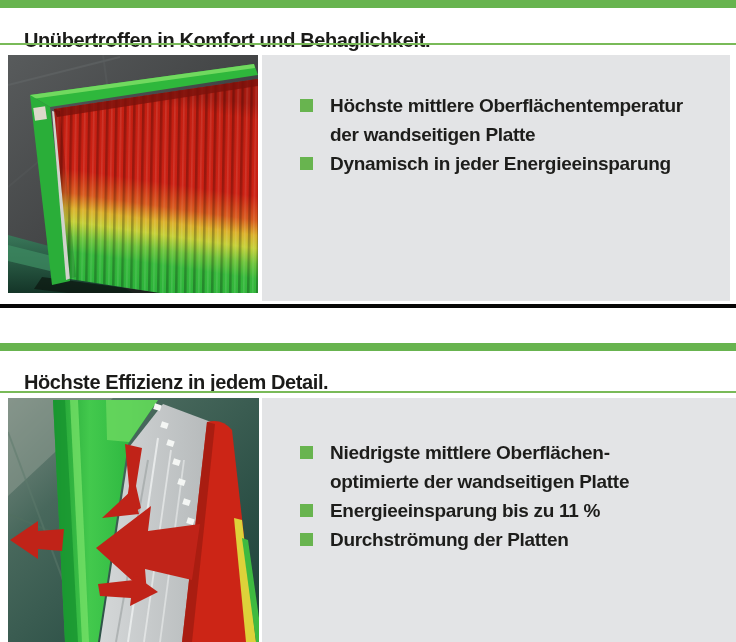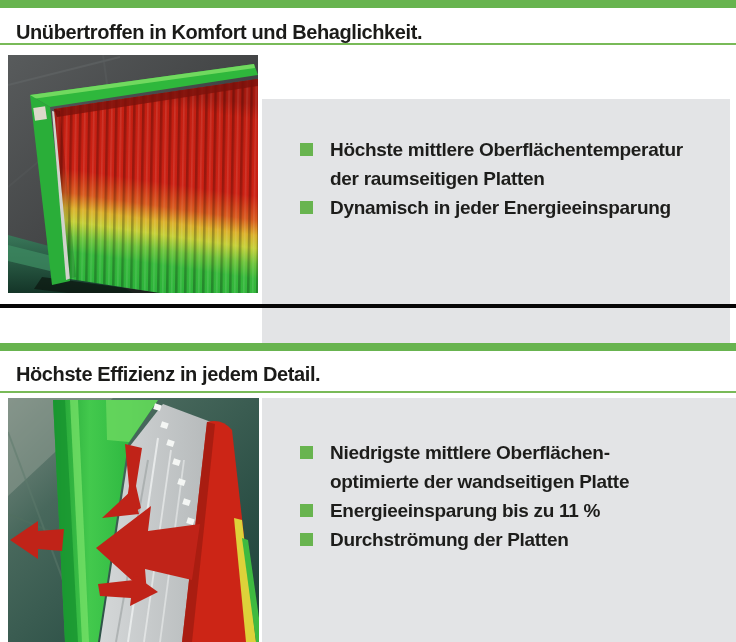--- a/index.html
+++ b/index.html
@@ -5,35 +5,35 @@
   html,body{margin:0;padding:0;background:#ffffff;}
   .page{
     position:relative;width:736px;height:642px;overflow:hidden;
     background:#ffffff;
     font-family:"Liberation Sans","DejaVu Sans",sans-serif;
   }
   .accent-bar{position:absolute;left:0;width:736px;height:8px;background:var(--accent);}
   .bar-1{top:0;}
   .bar-2{top:343px;}
   .heading{
-    position:absolute;left:8px;margin:8px;
+    position:absolute;left:8px;margin:16px;
     font-size:20px;font-weight:bold;letter-spacing:-0.4px;
     color:var(--heading);white-space:nowrap;
   }
   .heading-1{top:13px;}
   .heading-2{top:355px;}
   .thin-line{position:absolute;left:0;width:736px;height:2px;background:var(--thin-line);}
   .line-1{top:43px;}
   .line-2{top:391px;}
   .figure{position:absolute;left:8px;margin:0;overflow:hidden;background:#3a3c3c;}
   .figure-1{top:55px;width:250px;height:238px;}
   .figure-2{top:398px;width:251px;height:244px;}
   .figure svg{display:block;}
   .panel{position:absolute;background:var(--panel);}
-  .panel-1{left:262px;top:55px;width:468px;height:246px;margin-top:44px;}
+  .panel-1{left:262px;top:55px;width:468px;height:246px;}
   .panel-2{left:262px;top:398px;width:474px;height:244px;}
   .bullets{list-style:none;margin:0;}
   .panel-1 .bullets{padding:36px 0 0 38px;}
   .panel-2 .bullets{padding:40px 0 0 38px;}
   .bullet{display:grid;grid-template-columns:13px 1fr;column-gap:17px;align-items:start;}
   .sq{width:13px;height:13px;background:var(--accent);margin-top:8px;}
   .btxt{
     font-size:19px;font-weight:bold;line-height:29px;letter-spacing:-0.3px;
     color:var(--body);white-space:nowrap;
   }
@@ -96,21 +96,21 @@
       <polygon points="46,54 52,56 68,222 62,224" fill="#000000" opacity="0.15"></polygon>
     </svg>
   </figure>
 
   <aside class="panel panel-1">
     <ul class="bullets">
       <li class="bullet">
         <span class="sq"></span>
         <span class="btxt">
           <span>Höchste mittlere Oberflächentemperatur</span>
-            <span>der raumseitigen Platten</span>
+            <span>der wandseitigen Platte</span>
         </span>
       </li>
       <li class="bullet">
         <span class="sq"></span>
         <span class="btxt">
           <span>Dynamisch in jeder Energieeinsparung</span>
         </span>
       </li>
     </ul>
   </aside>

